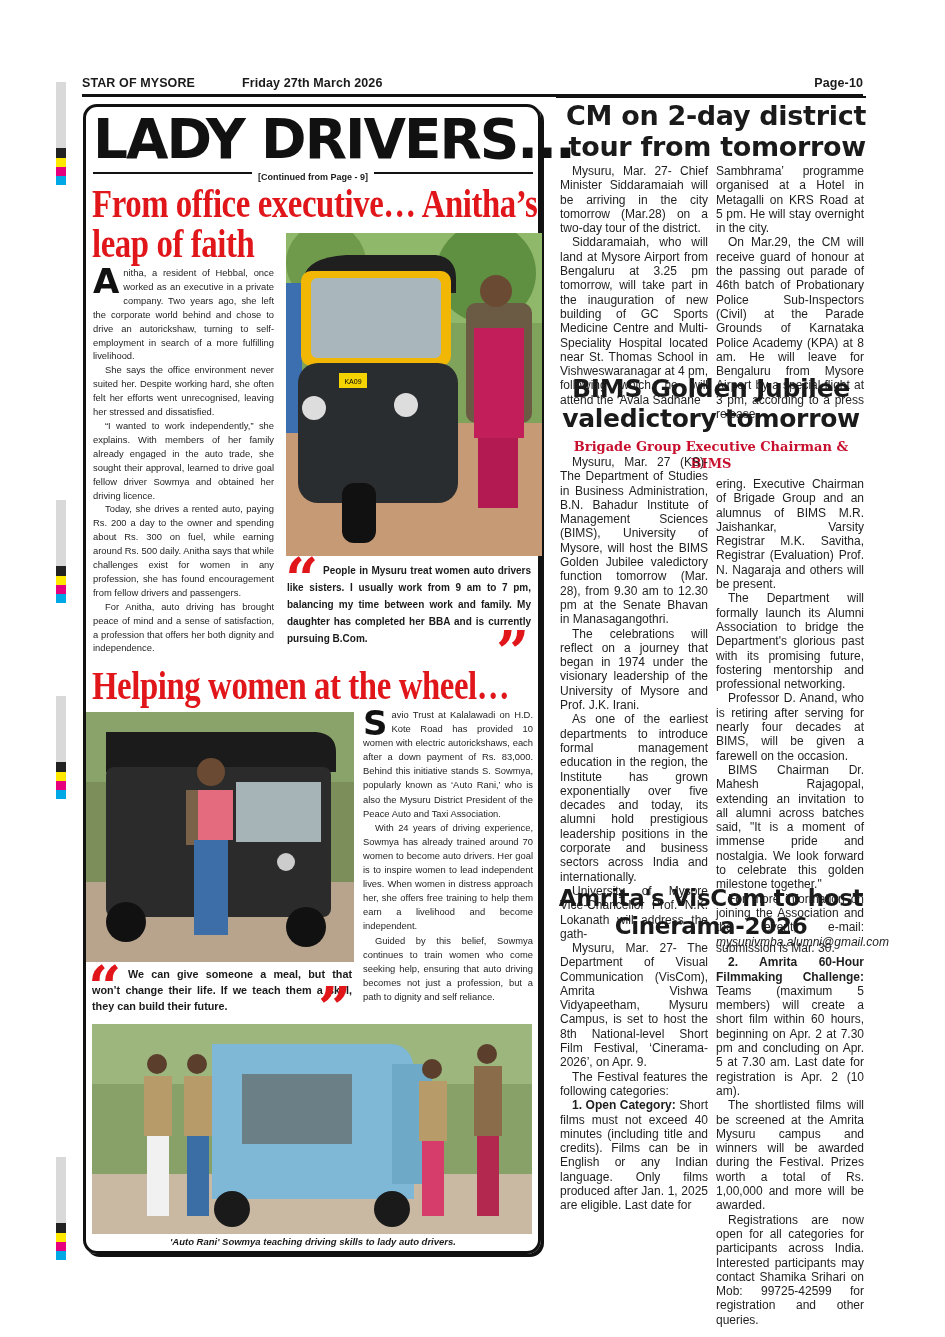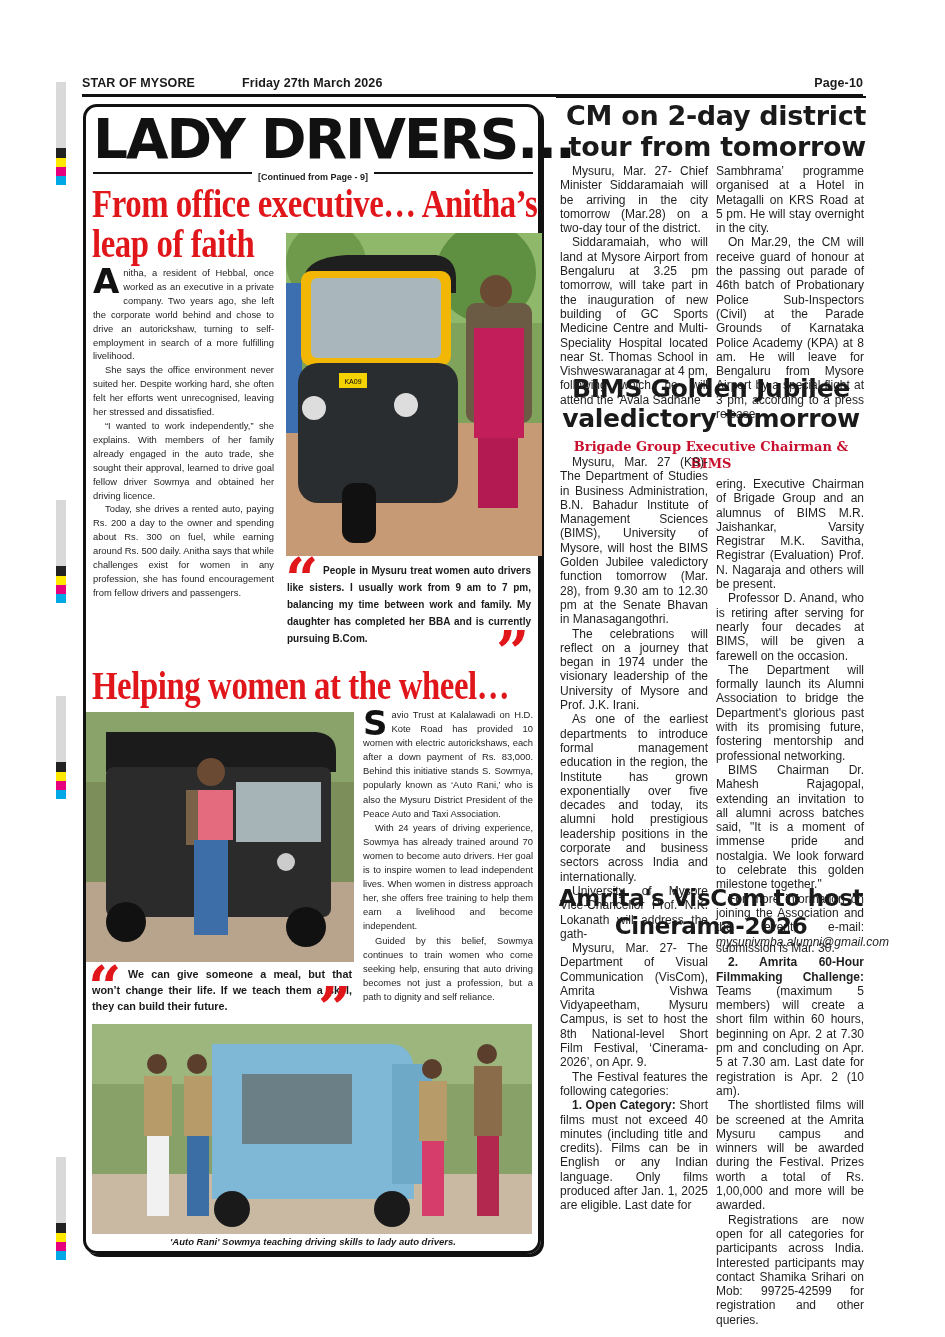--- a/index.html
+++ b/index.html
@@ -92,20 +92,21 @@
 </div>
 
 <div class="red-hl" style="left:92px; top:184px; font-size:40px; line-height:40px;">From office executive… Anitha’s</div>
 <div class="red-hl" style="left:92px; top:224px; font-size:40px; line-height:40px;">leap of faith</div>
 
 <div class="col" style="left:93px; top:266px; width:181px;">
   <p class="first"><span class="dropcap">A</span><span>nitha, a resident of Hebbal, once worked as an executive in a private company. Two years ago, she left the corporate world behind and chose to drive an autorickshaw, turning to self-employment in search of a more fulfilling livelihood.</span></p>
   <p>She says the office environment never suited her. Despite working hard, she often felt her efforts went unrecognised, leaving her stressed and dissatisfied.</p>
   <p>“I wanted to work independently,” she explains. With members of her family already engaged in the auto trade, she sought their approval, learned to drive goal fellow driver Sowmya and obtained her driving licence.</p>
   <p>Today, she drives a rented auto, paying Rs. 200 a day to the owner and spending about Rs. 300 on fuel, while earning around Rs. 500 daily. Anitha says that while challenges exist for women in any profession, she has found encouragement from fellow drivers and passengers.</p>
+  <p>For Anitha, auto driving has brought peace of mind and a sense of satisfaction, a profession that offers her both dignity and independence.</p>
 </div>
 
 <div class="photo" style="left:286px; top:233px; width:256px; height:323px;">
   <svg width="256" height="323" viewBox="0 0 256 323">
     <rect width="256" height="323" fill="#7fa35a"></rect>
     <rect y="0" width="256" height="90" fill="#8fb86a"></rect>
     <circle cx="40" cy="30" r="40" fill="#6f9a4b"></circle>
     <circle cx="200" cy="40" r="50" fill="#5f8f41"></circle>
     <rect y="190" width="256" height="133" fill="#c59a74"></rect>
     <rect x="0" y="50" width="16" height="150" fill="#3b6fb0"></rect>
@@ -212,22 +213,22 @@
   <div>Brigade Group Executive Chairman &amp; BIMS</div>
 </div>
 <div class="r-col" style="left:560px; top:455px;">
   <p>Mysuru, Mar. 27 (KS)- The Department of Studies in Business Administration, B.N. Bahadur Institute of Management Sciences (BIMS), University of Mysore, will host the BIMS Golden Jubilee valedictory function tomorrow (Mar. 28), from 9.30 am to 12.30 pm at the Senate Bhavan in Manasagangothri.</p>
   <p>The celebrations will reflect on a journey that began in 1974 under the visionary leadership of the University of Mysore and Prof. J.K. Irani.</p>
   <p>As one of the earliest departments to introduce formal management education in the region, the Institute has grown exponentially over five decades and today, its alumni hold prestigious leadership positions in the corporate and business sectors across India and internationally.</p>
   <p>University of Mysore Vice-Chancellor Prof. N.K. Lokanath will address the gath-</p>
 </div>
 <div class="r-col" style="left:716px; top:477px;">
   <p class="noind">ering. Executive Chairman of Brigade Group and an alumnus of BIMS M.R. Jaishankar, Varsity Registrar M.K. Savitha, Registrar (Evaluation) Prof. N. Nagaraja and others will be present.</p>
+  <p>The Department will formally launch its Alumni Association to bridge the Department's glorious past with its promising future, fostering mentorship and professional networking.</p>
   <p>Professor D. Anand, who is retiring after serving for nearly four decades at BIMS, will be given a farewell on the occasion.</p>
-  <p>The Department will formally launch its Alumni Association to bridge the Department's glorious past with its promising future, fostering mentorship and professional networking.</p>
   <p>BIMS Chairman Dr. Mahesh Rajagopal, extending an invitation to all alumni across batches said, "It is a moment of immense pride and nostalgia. We look forward to celebrate this golden milestone together."</p>
   <p><span>For more information on joining the Association and the event, e-mail:</span> <i>mysunivmba.alumni@gmail.com</i></p>
 </div>
 
 <div class="r-hl" style="top:884px; font-size:23px; line-height:28px;">
   <div>Amrita's VisCom to host</div>
   <div>Cinerama-2026</div>
 </div>
 <div class="r-col" style="left:560px; top:941px;">
   <p>Mysuru, Mar. 27- The Department of Visual Communication (VisCom), Amrita Vishwa Vidyapeetham, Mysuru Campus, is set to host the 8th National-level Short Film Festival, ‘Cinerama-2026’, on Apr. 9.</p>

